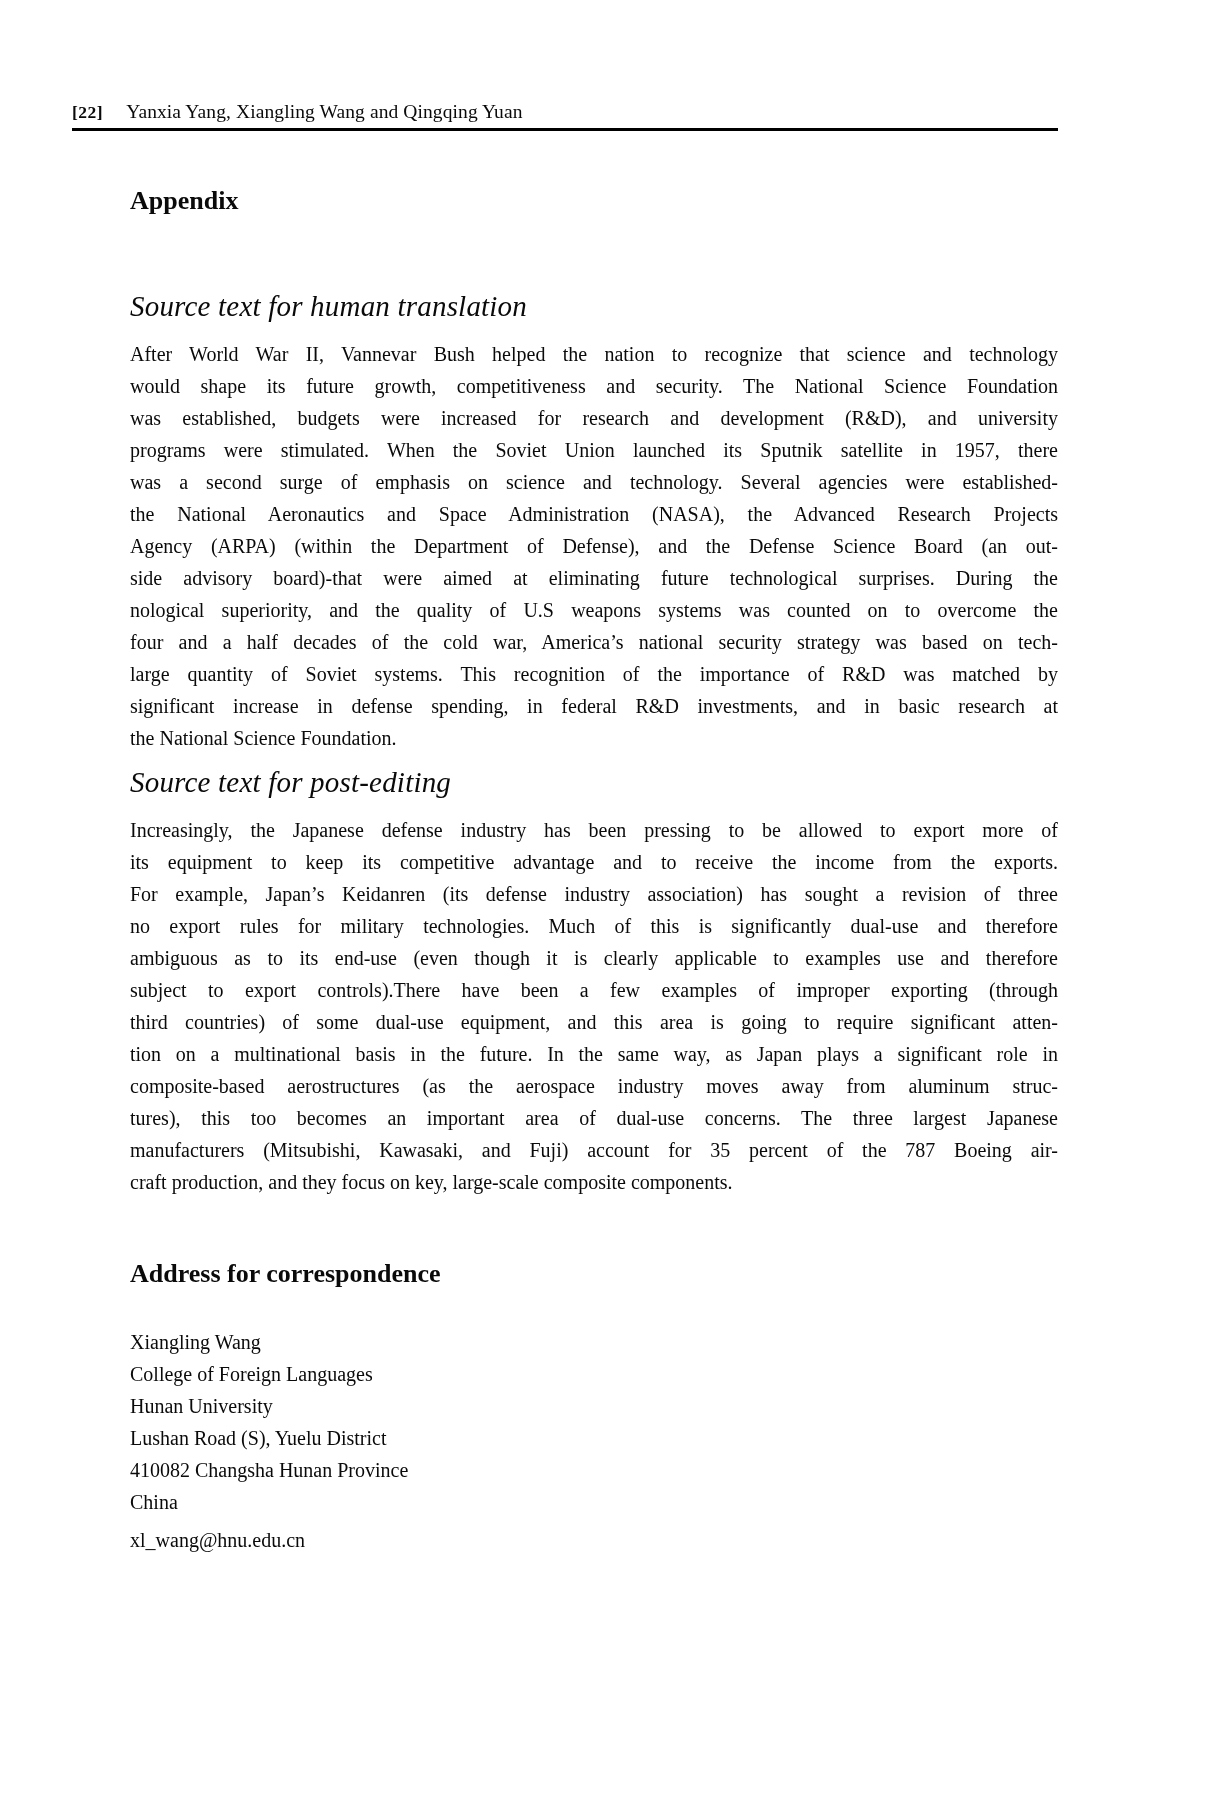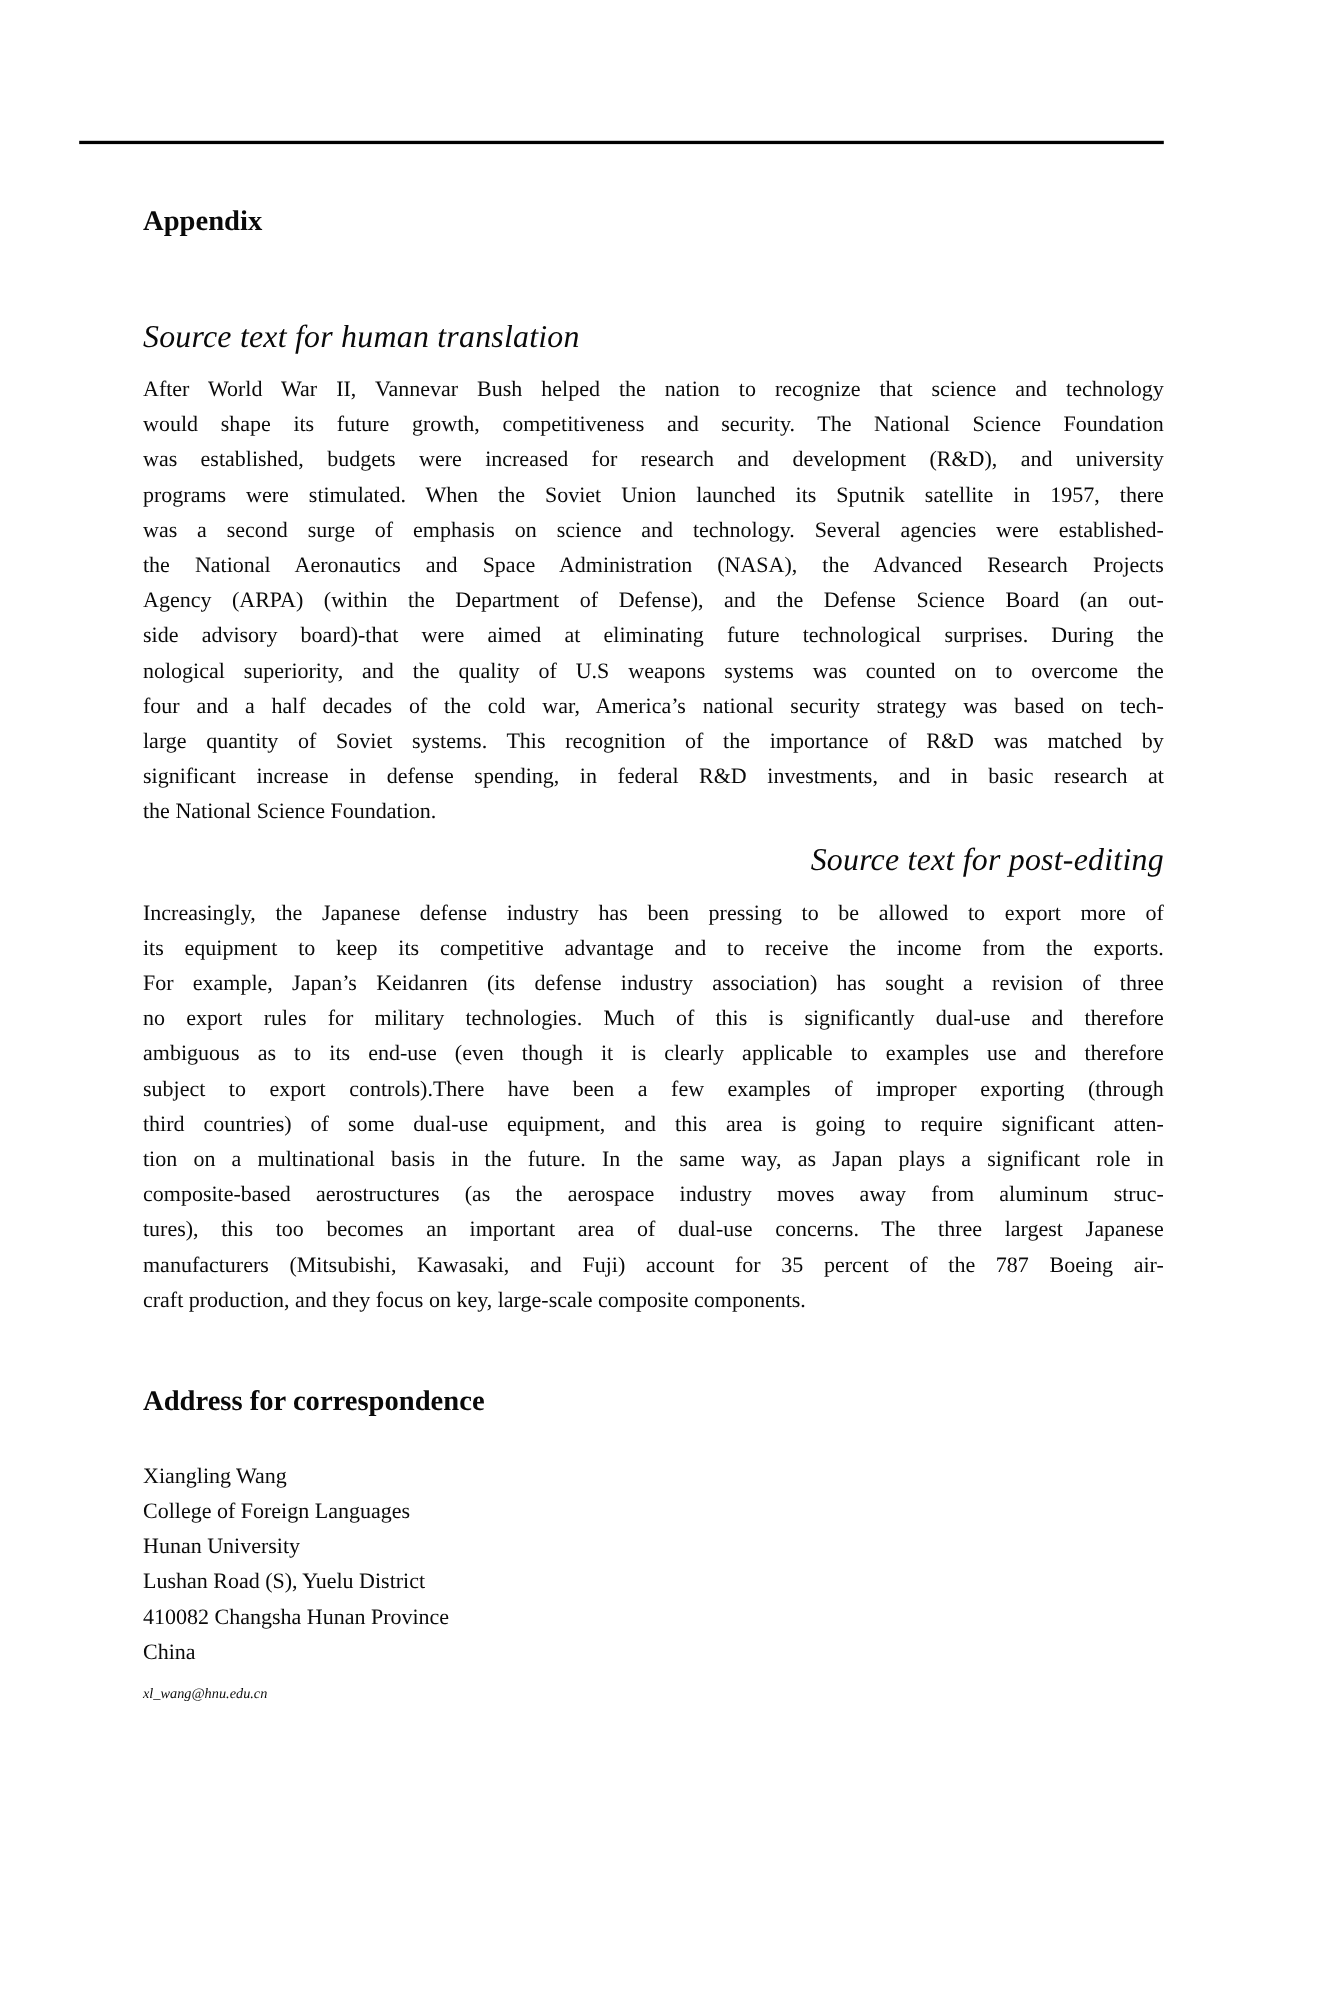--- a/index.html
+++ b/index.html
@@ -57,21 +57,20 @@
   .section-heading {
     margin: 76px 0 0 0;
     font-size: 29px;
     line-height: 28px;
     font-weight: 400;
     font-style: italic;
     letter-spacing: 0.2px;
   }
   .section-heading.second {
     margin-top: 14px;
-    text-align: right;
   }
   .par {
     margin-top: 18px;
     font-size: 20px;
     line-height: 32px;
   }
   .par .jline {
     text-align: justify;
     text-align-last: justify;
     white-space: normal;
@@ -86,30 +85,33 @@
     line-height: 30px;
     font-weight: 700;
   }
   .address {
     margin-top: 37px;
     font-size: 20px;
     line-height: 32px;
   }
   .email {
     margin-top: 6px;
-    font-size: 13px;
+    font-size: 20px;
     line-height: 32px;
-    font-style: italic;
   }
 </style>
 </head>
 <body>
 
 <div class="page">
 
+  <header class="running-header">
+    <span class="page-num">[22]</span>
+    <span class="running-title">Yanxia Yang, Xiangling Wang and Qingqing Yuan</span>
+  </header>
 
   <div class="header-rule"></div>
 
   <main class="content">
 
     <h1 class="appendix-title">Appendix</h1>
 
     <section>
       <h2 class="section-heading">Source text for human translation</h2>
       <div class="par">

